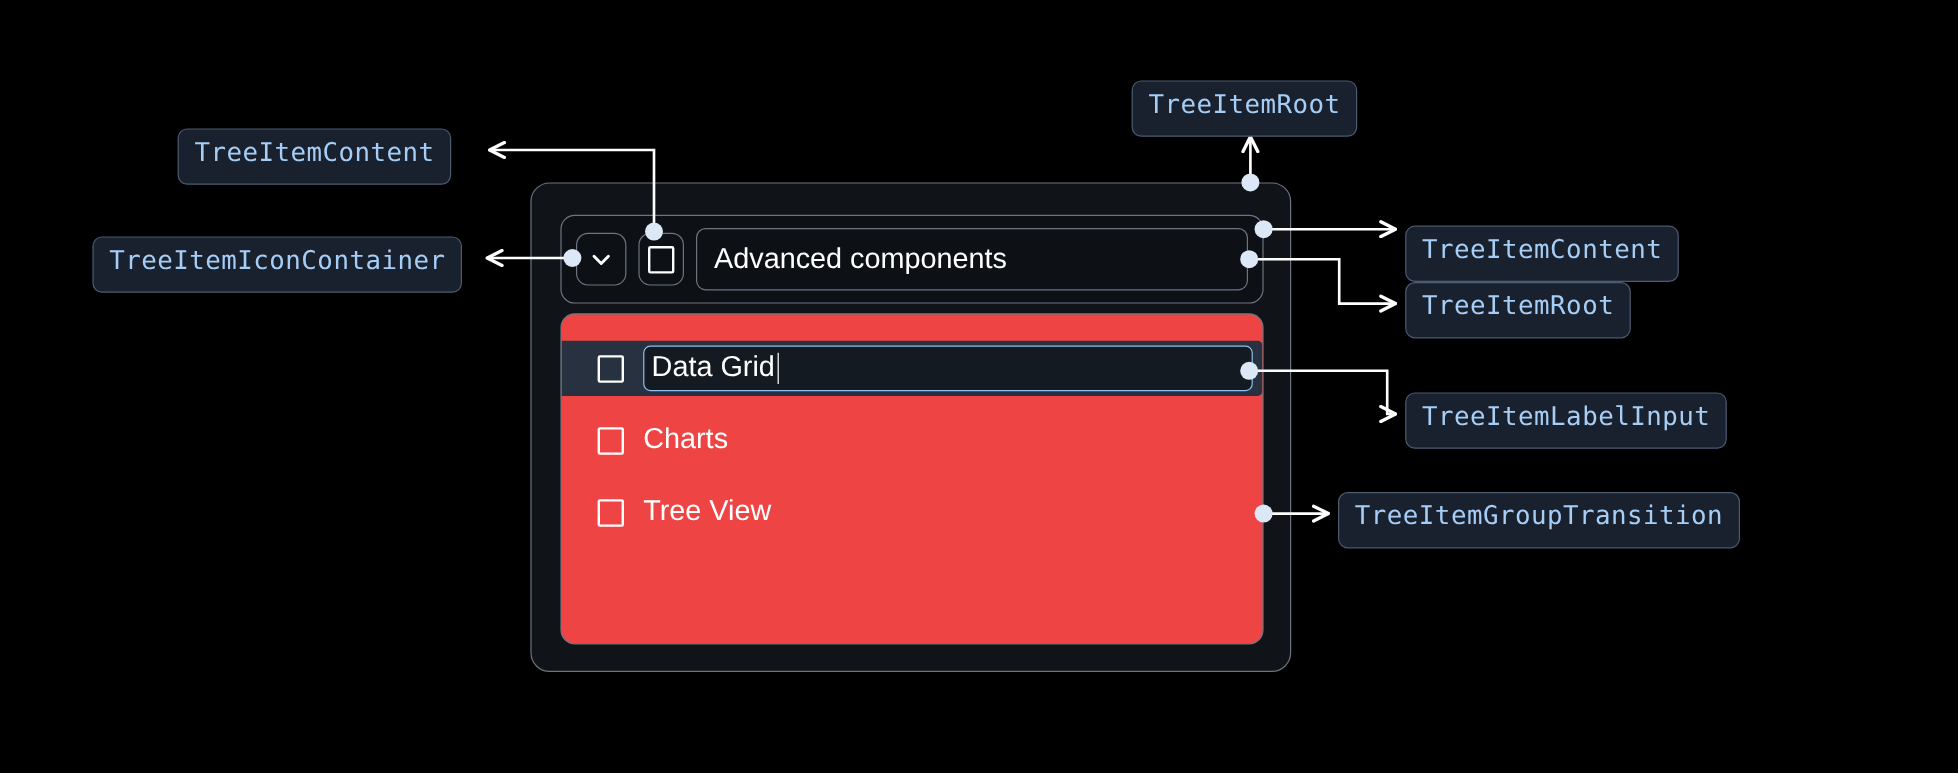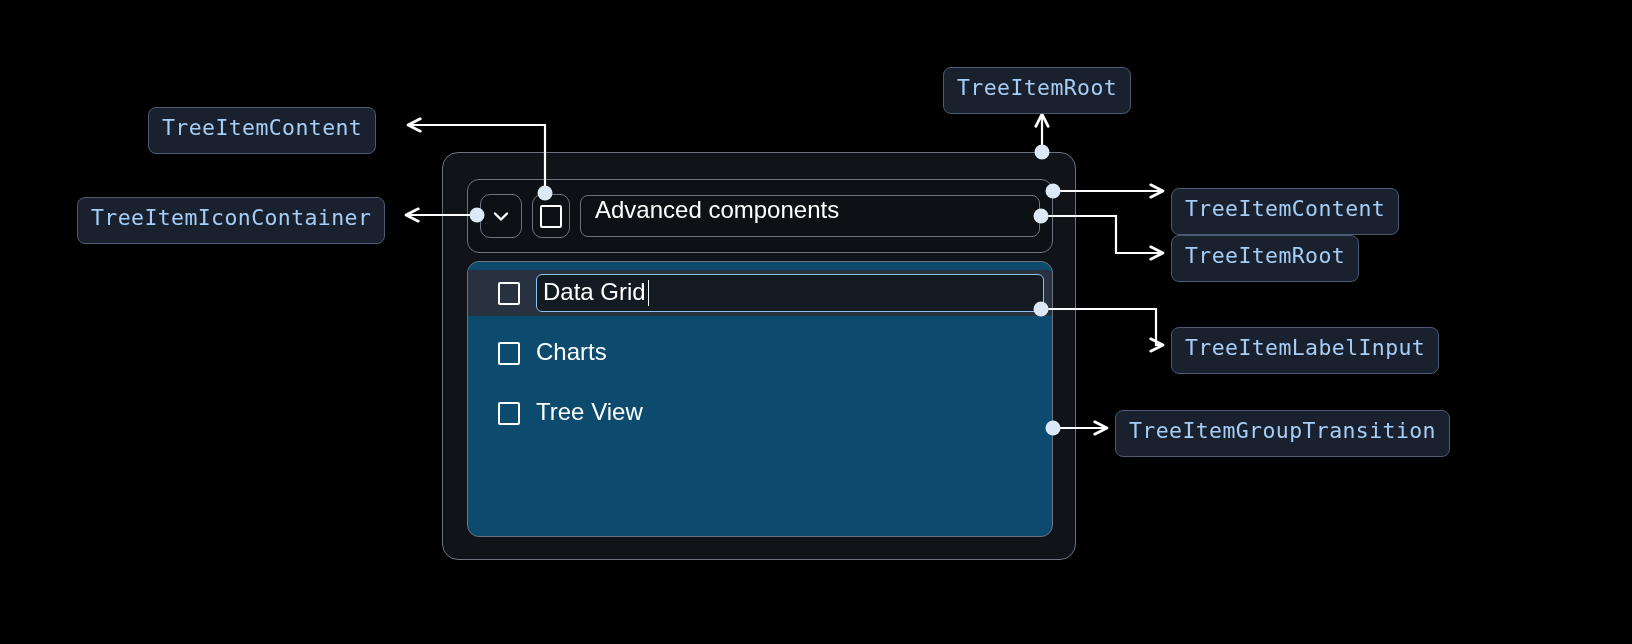--- a/index.html
+++ b/index.html
@@ -108,42 +108,43 @@
   .checkbox-glyph {
     width: 22px;
     height: 23px;
     box-sizing: border-box;
     border: 2.5px solid #ffffff;
     border-radius: 2px;
   }
 
   #tree-label {
     flex: 1 1 auto;
-    height: 42px;
+    height: 52px;
     box-sizing: border-box;
     border: 1px solid #6d7480;
     border-radius: 8px;
     display: flex;
+    align-items: center;
     padding-left: 14px;
     font-size: 24px;
     color: #ffffff;
     overflow: hidden;
   }
 
   #tree-group {
     position: absolute;
     left: 24px;
     top: 108px;
     width: 586px;
     height: 276px;
     box-sizing: border-box;
-    background: #0c4a6e;
+    background: #ef4444;
     border: 1px solid #6d7480;
     border-radius: 12px;
-    padding-top: 8px;
+    padding-top: 22px;
     overflow: hidden;
   }
 
   .tree-row {
     height: 46px;
     display: flex;
     align-items: center;
     padding-left: 30px;
     margin-bottom: 14px;
     box-sizing: border-box;

